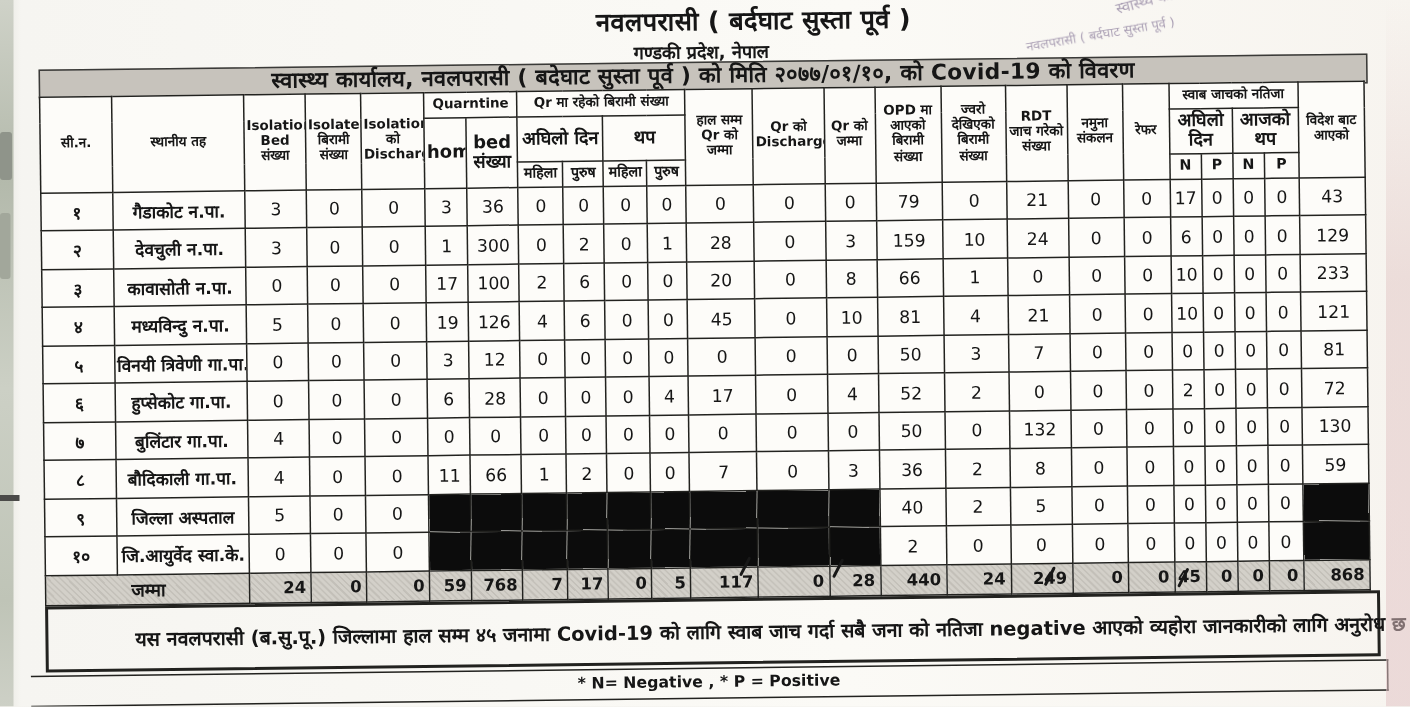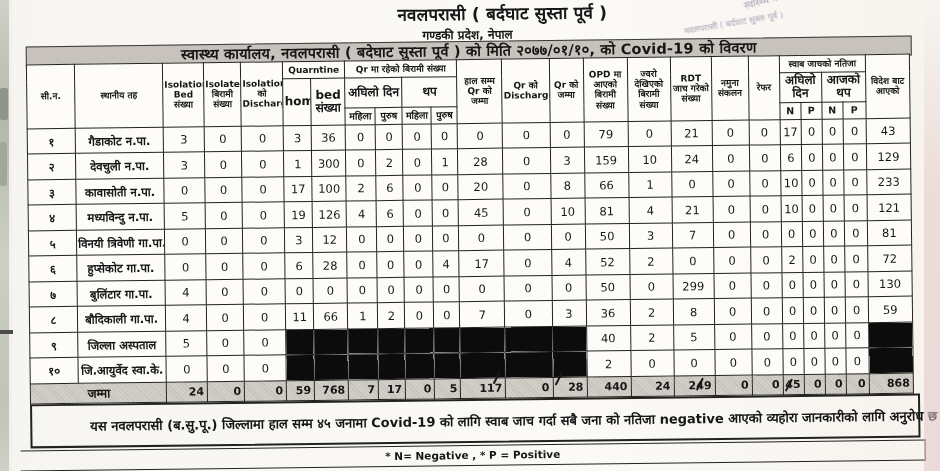--- a/index.html
+++ b/index.html
@@ -344,21 +344,21 @@
           <td>0</td>
           <td>0</td>
           <td>0</td>
           <td>0</td>
           <td>0</td>
           <td>0</td>
           <td>0</td>
           <td>0</td>
           <td>50</td>
           <td>0</td>
-          <td>299</td>
+          <td>132</td>
           <td>0</td>
           <td>0</td>
           <td>0</td>
           <td>0</td>
           <td>0</td>
           <td>0</td>
           <td>130</td>
         </tr>
         <tr>
           <td class="cell-sn">८</td>

